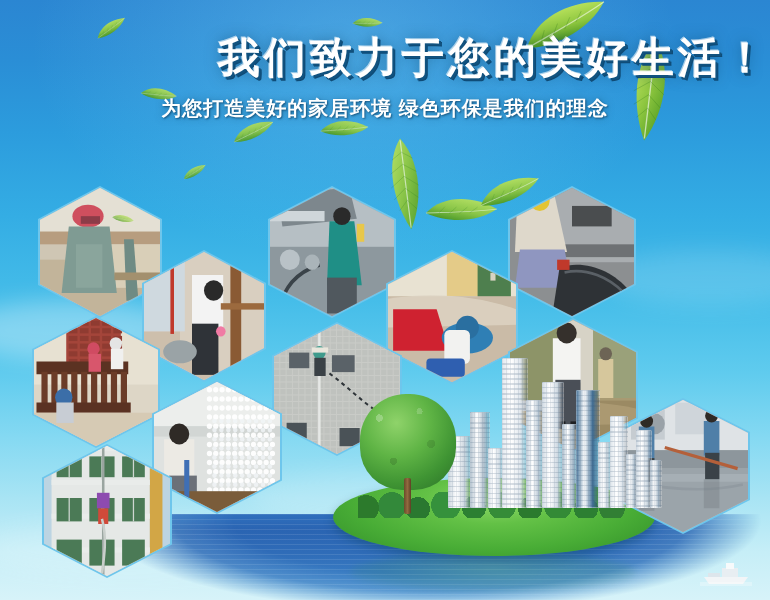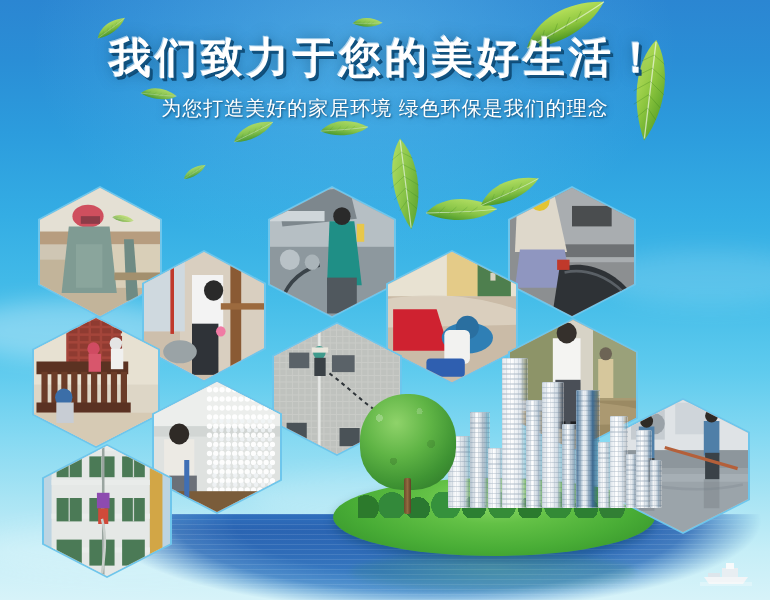--- a/index.html
+++ b/index.html
@@ -21,34 +21,35 @@
         #85d9f2 73%,
         #a8e4f4 83%,
         #c6eef7 92%,
         #d7f3f9 100%);
   }
 
   
   .cloud{position:absolute;border-radius:50%;filter:blur(11px);background:rgba(255,255,255,.30);pointer-events:none;}
 
   
-  .headline-wrap{position:absolute;left:0;top:32px;width:770px;text-align:center;z-index:30;}
+  .headline-wrap{position:absolute;left:0;top:32px;width:770px;text-align:right;z-index:30;}
   .headline{
     display:inline-block;
     font-size:42px;line-height:52px;font-weight:bold;color:#ffffff;
     letter-spacing:4px;
     text-shadow:
       2px 2px 0 #11527f, 3px 3px 0 #0f4b76,
       -1px -1px 0 rgba(255,255,255,.6),
       0 0 14px rgba(9,58,92,.55);
   }
   .subline{
     position:absolute;left:0;top:94px;width:770px;text-align:center;z-index:30;
     font-size:20px;line-height:28px;color:#ffffff;letter-spacing:1px;
     text-shadow:1px 1px 2px rgba(12,62,98,.75), 0 0 8px rgba(12,62,98,.4);
+    font-weight:bold;
   }
 
   
   .leaf{position:absolute;z-index:20;pointer-events:none;}
 
   
   .hex{
     position:absolute;z-index:12;
     clip-path:polygon(50% 0%,100% 25%,100% 75%,50% 100%,0% 75%,0% 25%);
     background:#6ec6ec;

